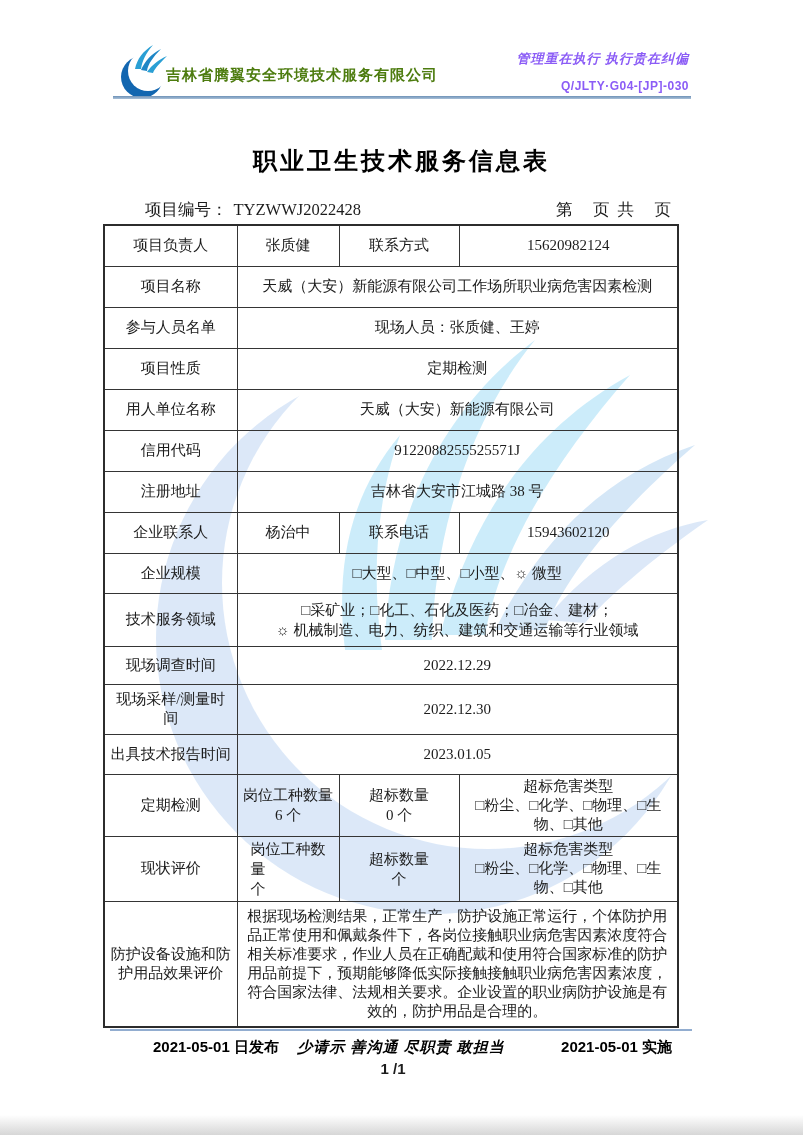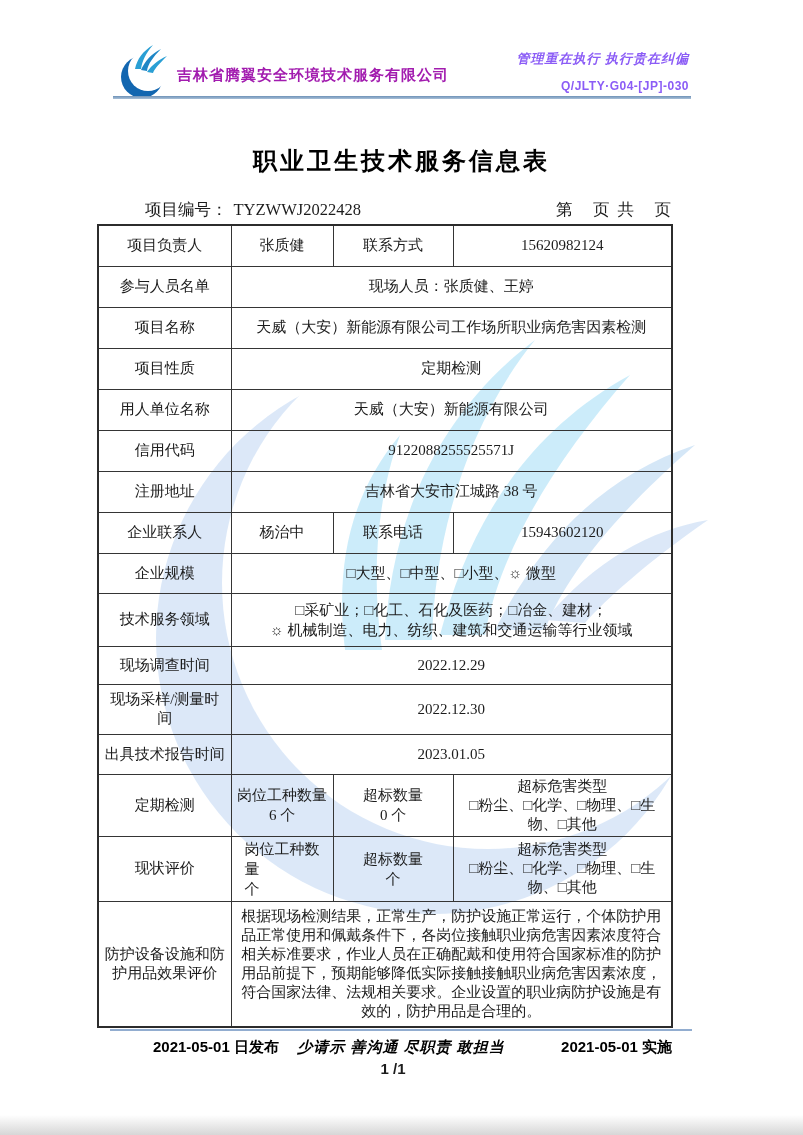--- a/index.html
+++ b/index.html
@@ -4,40 +4,40 @@
 <style>
   html,body{margin:0;padding:0;background:#ffffff;}
   .page{
     position:relative;width:803px;height:1135px;background:#ffffff;overflow:hidden;
     font-family:"Liberation Serif","DejaVu Serif",serif;color:#1c1c1c;
   }
   
   .hdr-logo{position:absolute;left:114px;top:44px;width:64px;height:58px;}
   .hdr-company{
     position:absolute;left:166px;top:66px;font-family:"Liberation Sans","DejaVu Sans",sans-serif;
-    font-weight:bold;font-size:15px;letter-spacing:1px;color:#a21caf;margin-left:11px;
+    font-weight:bold;font-size:15px;letter-spacing:1px;color:#4d7c0f;
   }
   .hdr-right{position:absolute;right:114px;top:50px;text-align:right;
     font-family:"Liberation Sans","DejaVu Sans",sans-serif;color:#8b5cf6;}
   .hdr-motto{font-size:13px;font-weight:bold;font-style:italic;letter-spacing:1px;}
   .hdr-code{font-size:12px;font-weight:bold;margin-top:11px;letter-spacing:.5px;}
   .hdr-rule{position:absolute;left:113px;top:96px;width:578px;height:3px;
     background:linear-gradient(#6e92b7,#a9c0d8);}
   
   .doc-title{position:absolute;left:0;top:145px;width:803px;text-align:center;
     font-size:24px;font-weight:bold;letter-spacing:3px;color:#000;}
   .meta{position:absolute;left:113px;top:199px;width:576px;height:24px;font-size:16.5px;}
   .meta-left{position:absolute;left:32px;top:0;}
   .meta-left span{margin-right:6px;}
   .meta-right{position:absolute;right:16px;top:0;letter-spacing:2px;}
   
   .watermark{position:absolute;left:150px;top:305px;width:560px;height:640px;z-index:0;}
   
   table.info{
-    position:absolute;left:97px;top:224px;width:576px;z-index:1;
+    position:absolute;left:103px;top:224px;width:576px;z-index:1;
     border-collapse:collapse;table-layout:fixed;background:transparent;
     font-size:15px;color:#1c1c1c;
   }
   table.info td{border:1.5px solid #353535;padding:2px 4px;background:transparent;
     text-align:center;vertical-align:middle;line-height:19px;overflow:hidden;}
   table.info{border:2px solid #2c2c2c;}
   td.lbl{padding:2px 3px;}
   td.para{
     text-align:justify;text-align-last:center;padding:5px 12px;line-height:25px;vertical-align:middle;
   }
@@ -117,26 +117,26 @@
         <col>
       </colgroup>
     <tbody>
       <tr style="height:41px">
         <td class="lbl">项目负责人</td>
         <td>张质健</td>
         <td>联系方式</td>
         <td>15620982124</td>
       </tr>
       <tr style="height:41px">
+        <td class="lbl">项目名称</td>
+        <td colspan="3">天威（大安）新能源有限公司工作场所职业病危害因素检测</td>
+      </tr>
+      <tr style="height:41px">
         <td class="lbl">参与人员名单</td>
         <td colspan="3">现场人员：张质健、王婷</td>
-      </tr>
-      <tr style="height:41px">
-        <td class="lbl">项目名称</td>
-        <td colspan="3">天威（大安）新能源有限公司工作场所职业病危害因素检测</td>
       </tr>
       <tr style="height:41px">
         <td class="lbl">项目性质</td>
         <td colspan="3">定期检测</td>
       </tr>
       <tr style="height:41px">
         <td class="lbl">用人单位名称</td>
         <td colspan="3">天威（大安）新能源有限公司</td>
       </tr>
       <tr style="height:41px">

